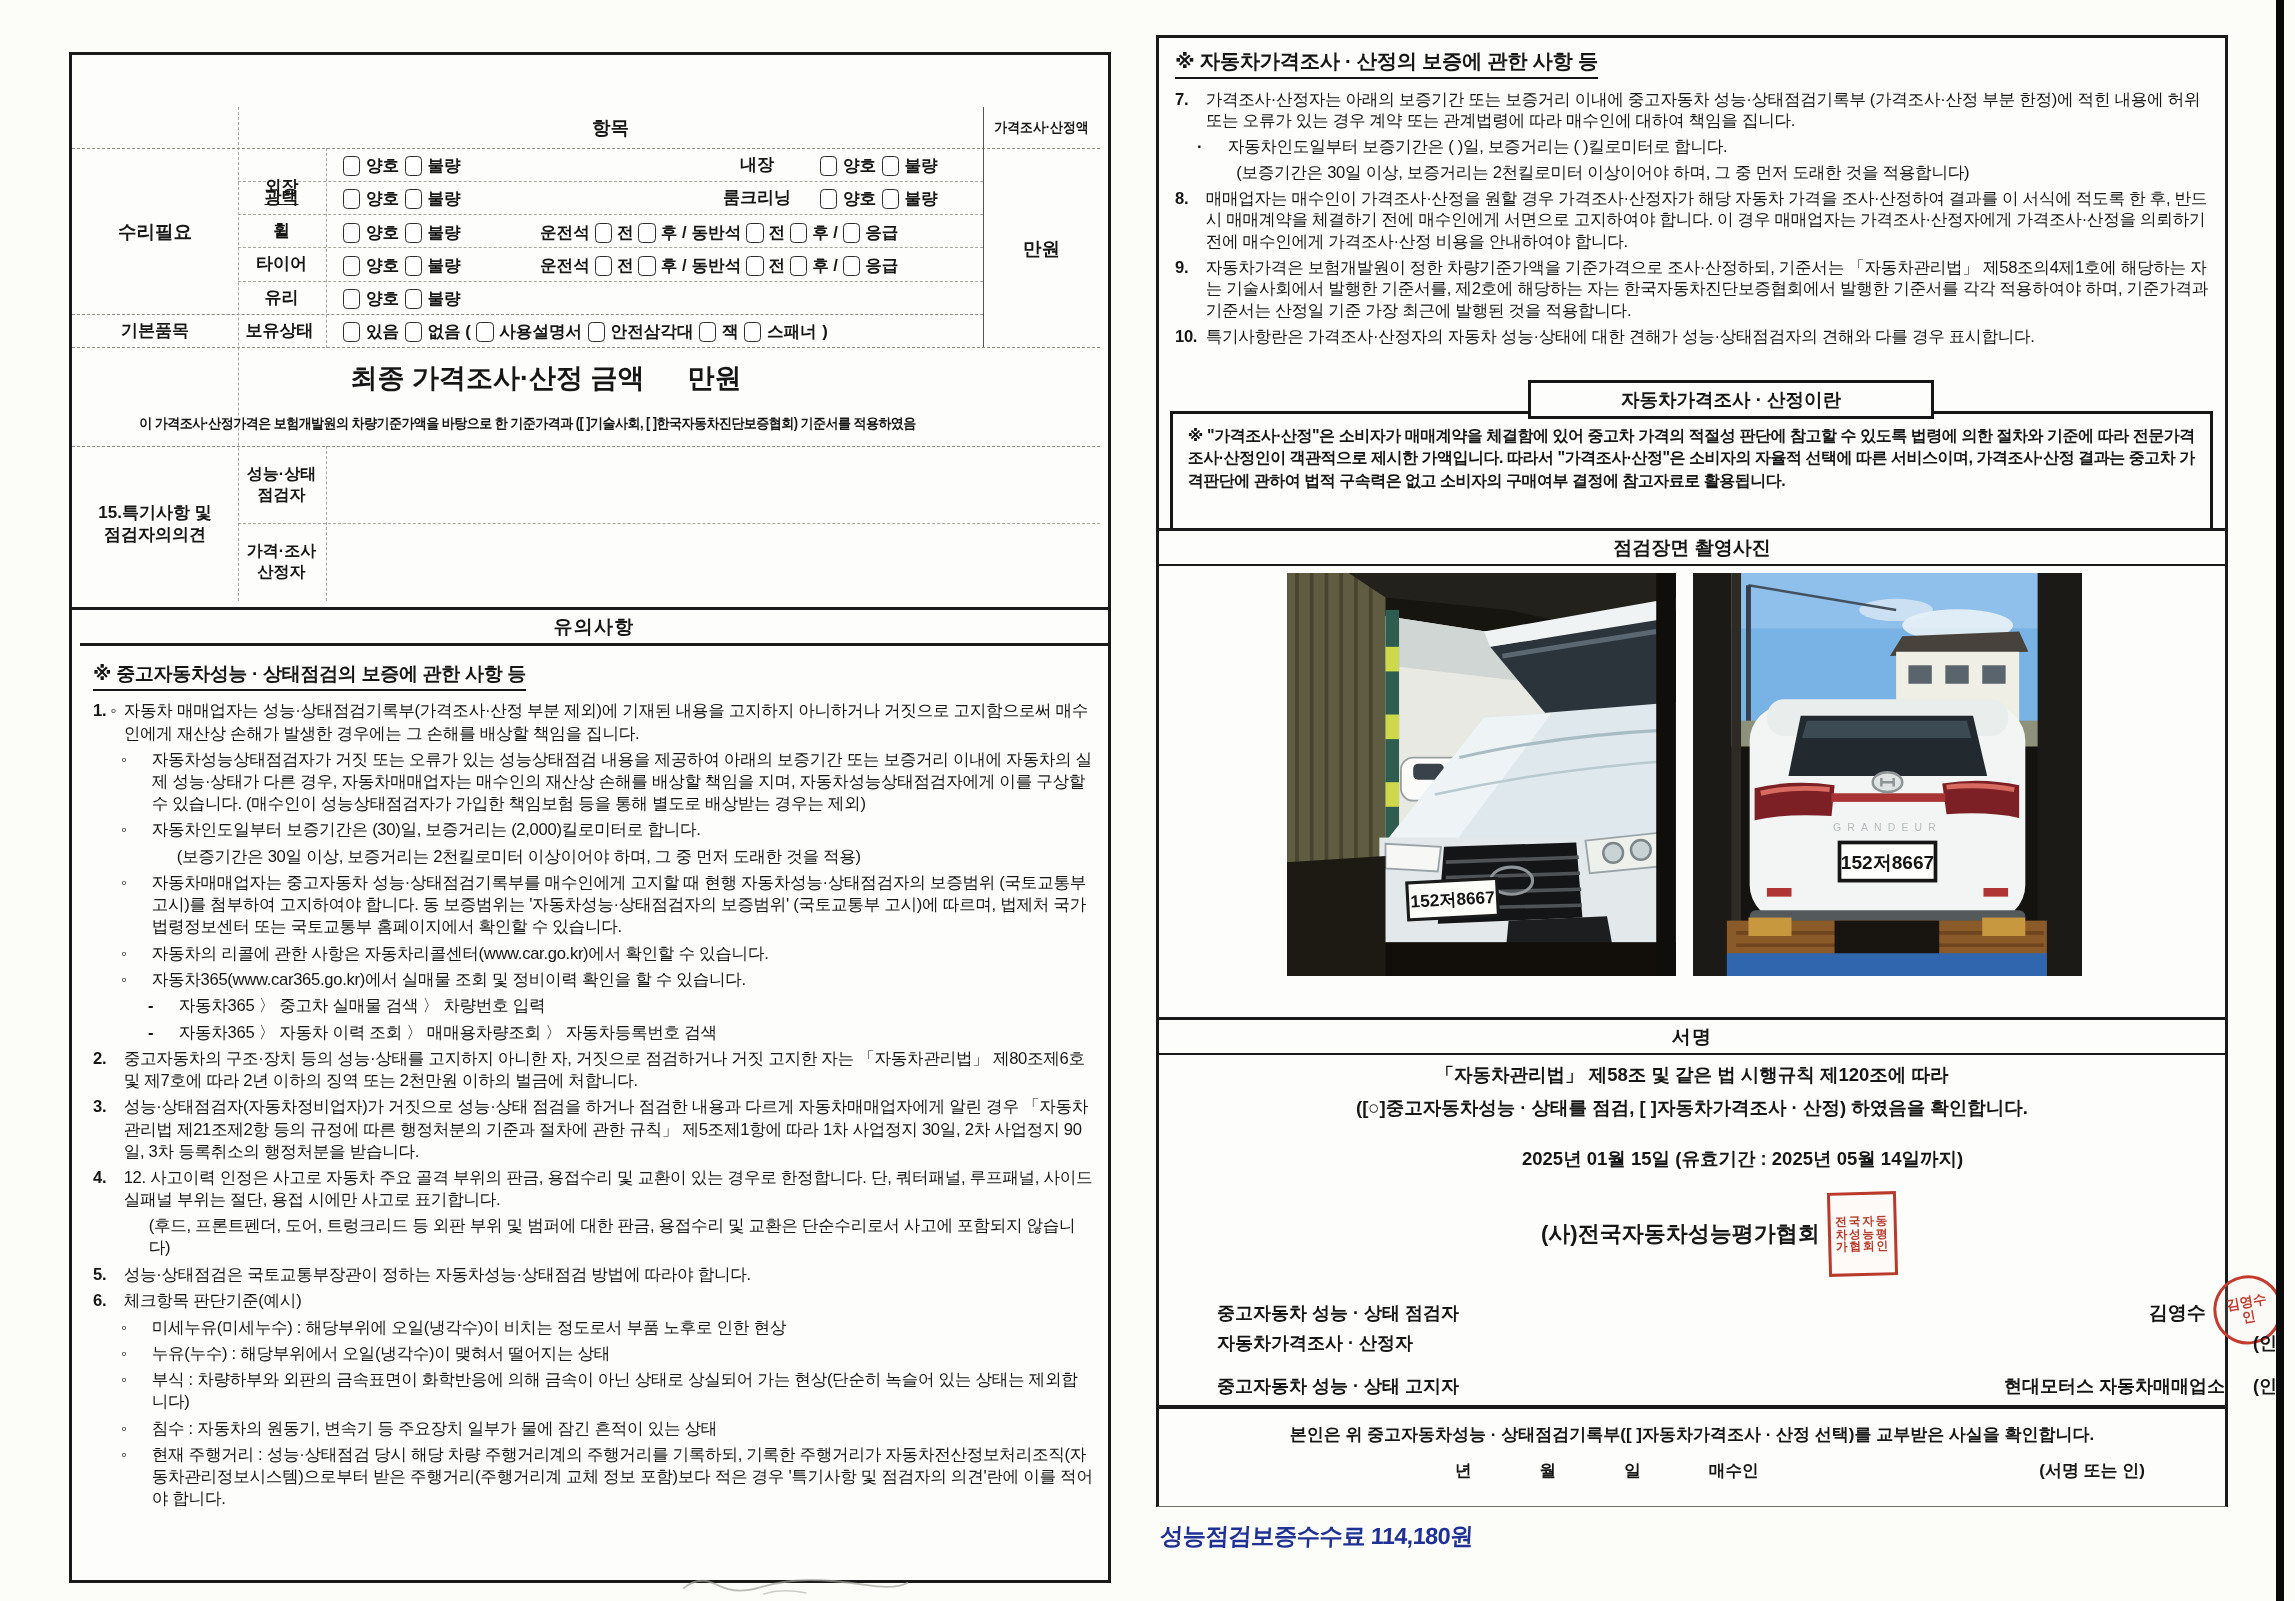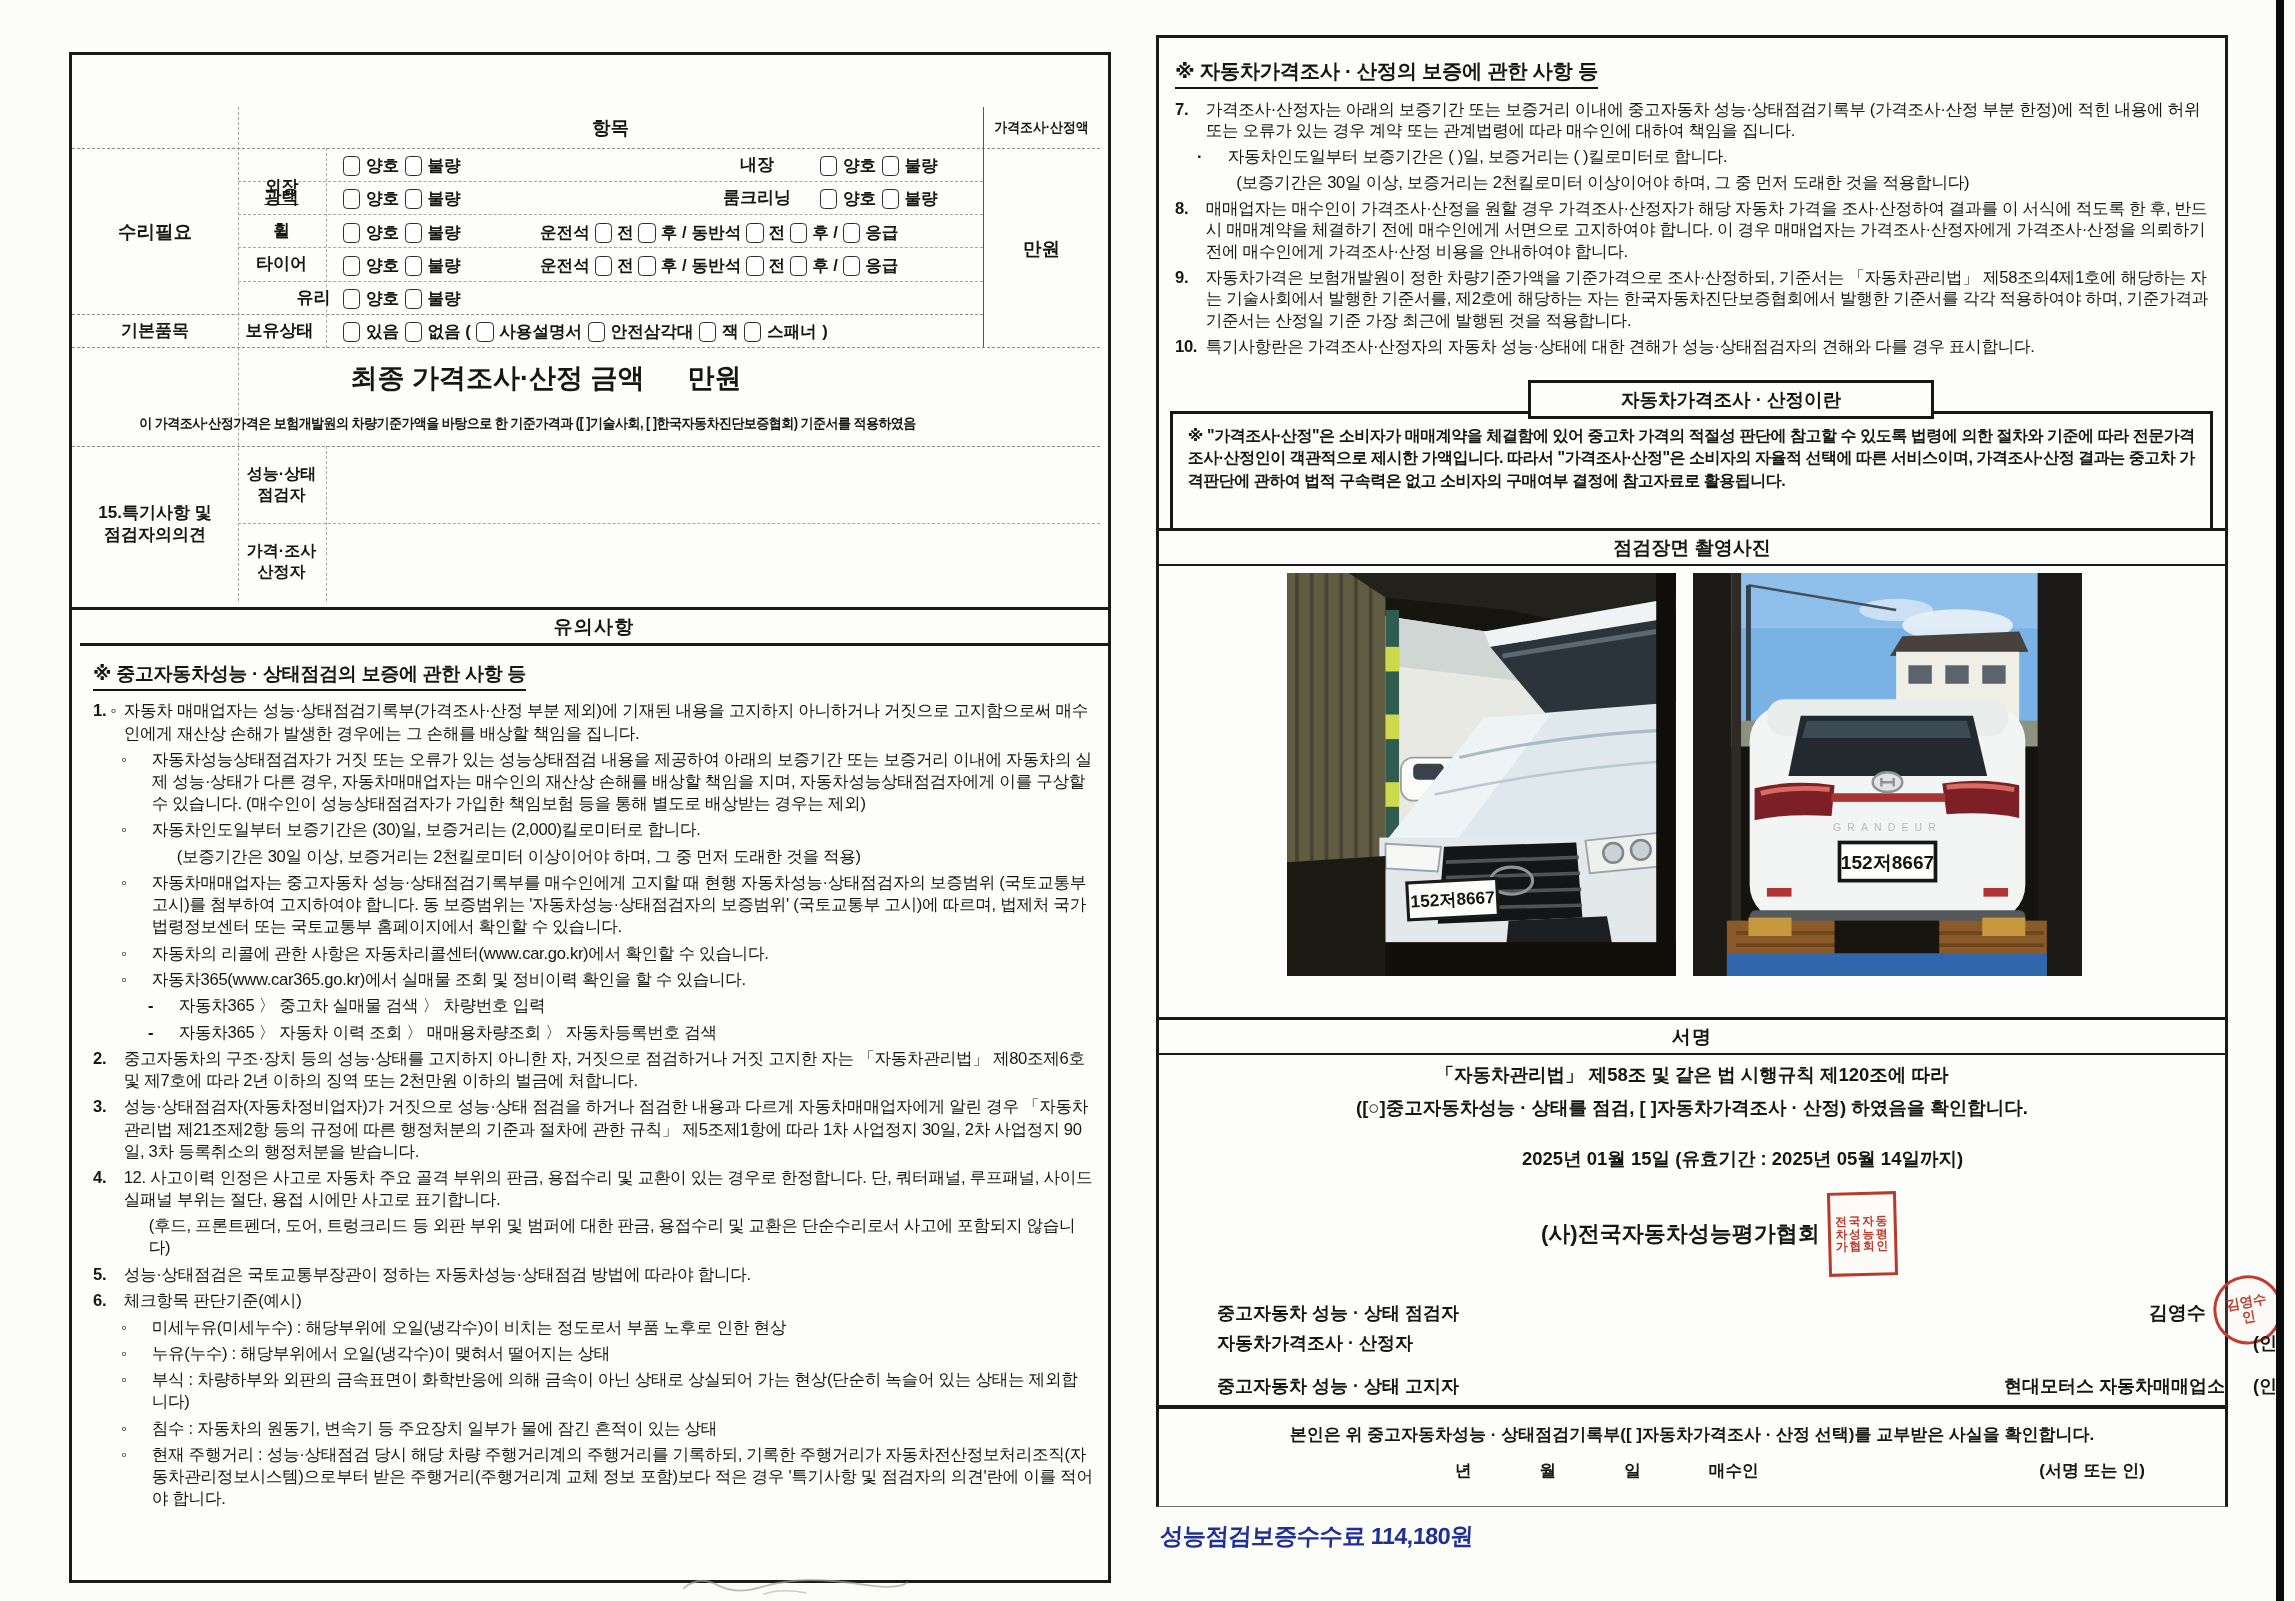--- a/index.html
+++ b/index.html
@@ -132,21 +132,21 @@
             <span class="tok">후 /</span>
             <span class="tok">동반석</span>
             <span class="cb"></span>
             <span class="tok">전</span>
             <span class="cb"></span>
             <span class="tok">후 /</span>
             <span class="cb"></span>
             <span class="tok">응급</span>
           </span></div>
 
-      <div class="abs ctr cell-label" style="left:166px;top:174px;width:87px;height:33px;padding-left:32px;">유리</div>
+      <div class="abs ctr cell-label" style="left:166px;top:174px;width:87px;height:33px;">유리</div>
       <div class="abs" style="left:271px;top:181px;"><span class="tokens">
             <span class="cb"></span>
             <span class="tok">양호</span>
             <span class="cb"></span>
             <span class="tok">불량</span>
           </span></div>
 
       <div class="abs ctr cell-label" style="left:0;top:207px;width:166px;height:33px;">기본품목</div>
       <div class="abs ctr cell-label" style="left:164px;top:207px;width:87px;height:33px;">보유상태</div>
       <div class="abs" style="left:271px;top:214px;"><span class="tokens">
@@ -272,21 +272,21 @@
           </div>
           <div class="li" style="margin-left: 28px;">
             <span class="m">◦</span>
             <span class="t">현재 주행거리 : 성능·상태점검 당시 해당 차량 주행거리계의 주행거리를 기록하되, 기록한 주행거리가 자동차전산정보처리조직(자동차관리정보시스템)으로부터 받은 주행거리(주행거리계 교체 정보 포함)보다 적은 경우 '특기사항 및 점검자의 의견'란에 이를 적어야 합니다.</span>
           </div>
         </div>
     </div>
   </div>
 
   <div class="box" style="left:1156px;top:35px;width:1066px;height:493px;border-width:3.1px;">
-    <div style="padding:19px 16px 0 16px;">
+    <div style="padding:9px 16px 0 16px;">
       <span class="heading-ul" style="font-size:20.3px;">※ 자동차가격조사 · 산정의 보증에 관한 사항 등</span>
       <div class="notice-body" style="font-size:16.6px;line-height:1.3;">
 
       <div class="li">
             <span class="m">7.</span>
             <span class="t">가격조사·산정자는 아래의 보증기간 또는 보증거리 이내에 중고자동차 성능·상태점검기록부 (가격조사·산정 부분 한정)에 적힌 내용에 허위 또는 오류가 있는 경우 계약 또는 관계법령에 따라 매수인에 대하여 책임을 집니다.</span>
           </div>
           <div class="li" style="margin-left: 22px;">
             <span class="m">·</span>
             <span class="t">자동차인도일부터 보증기간은 ( )일, 보증거리는 ( )킬로미터로 합니다.</span>

